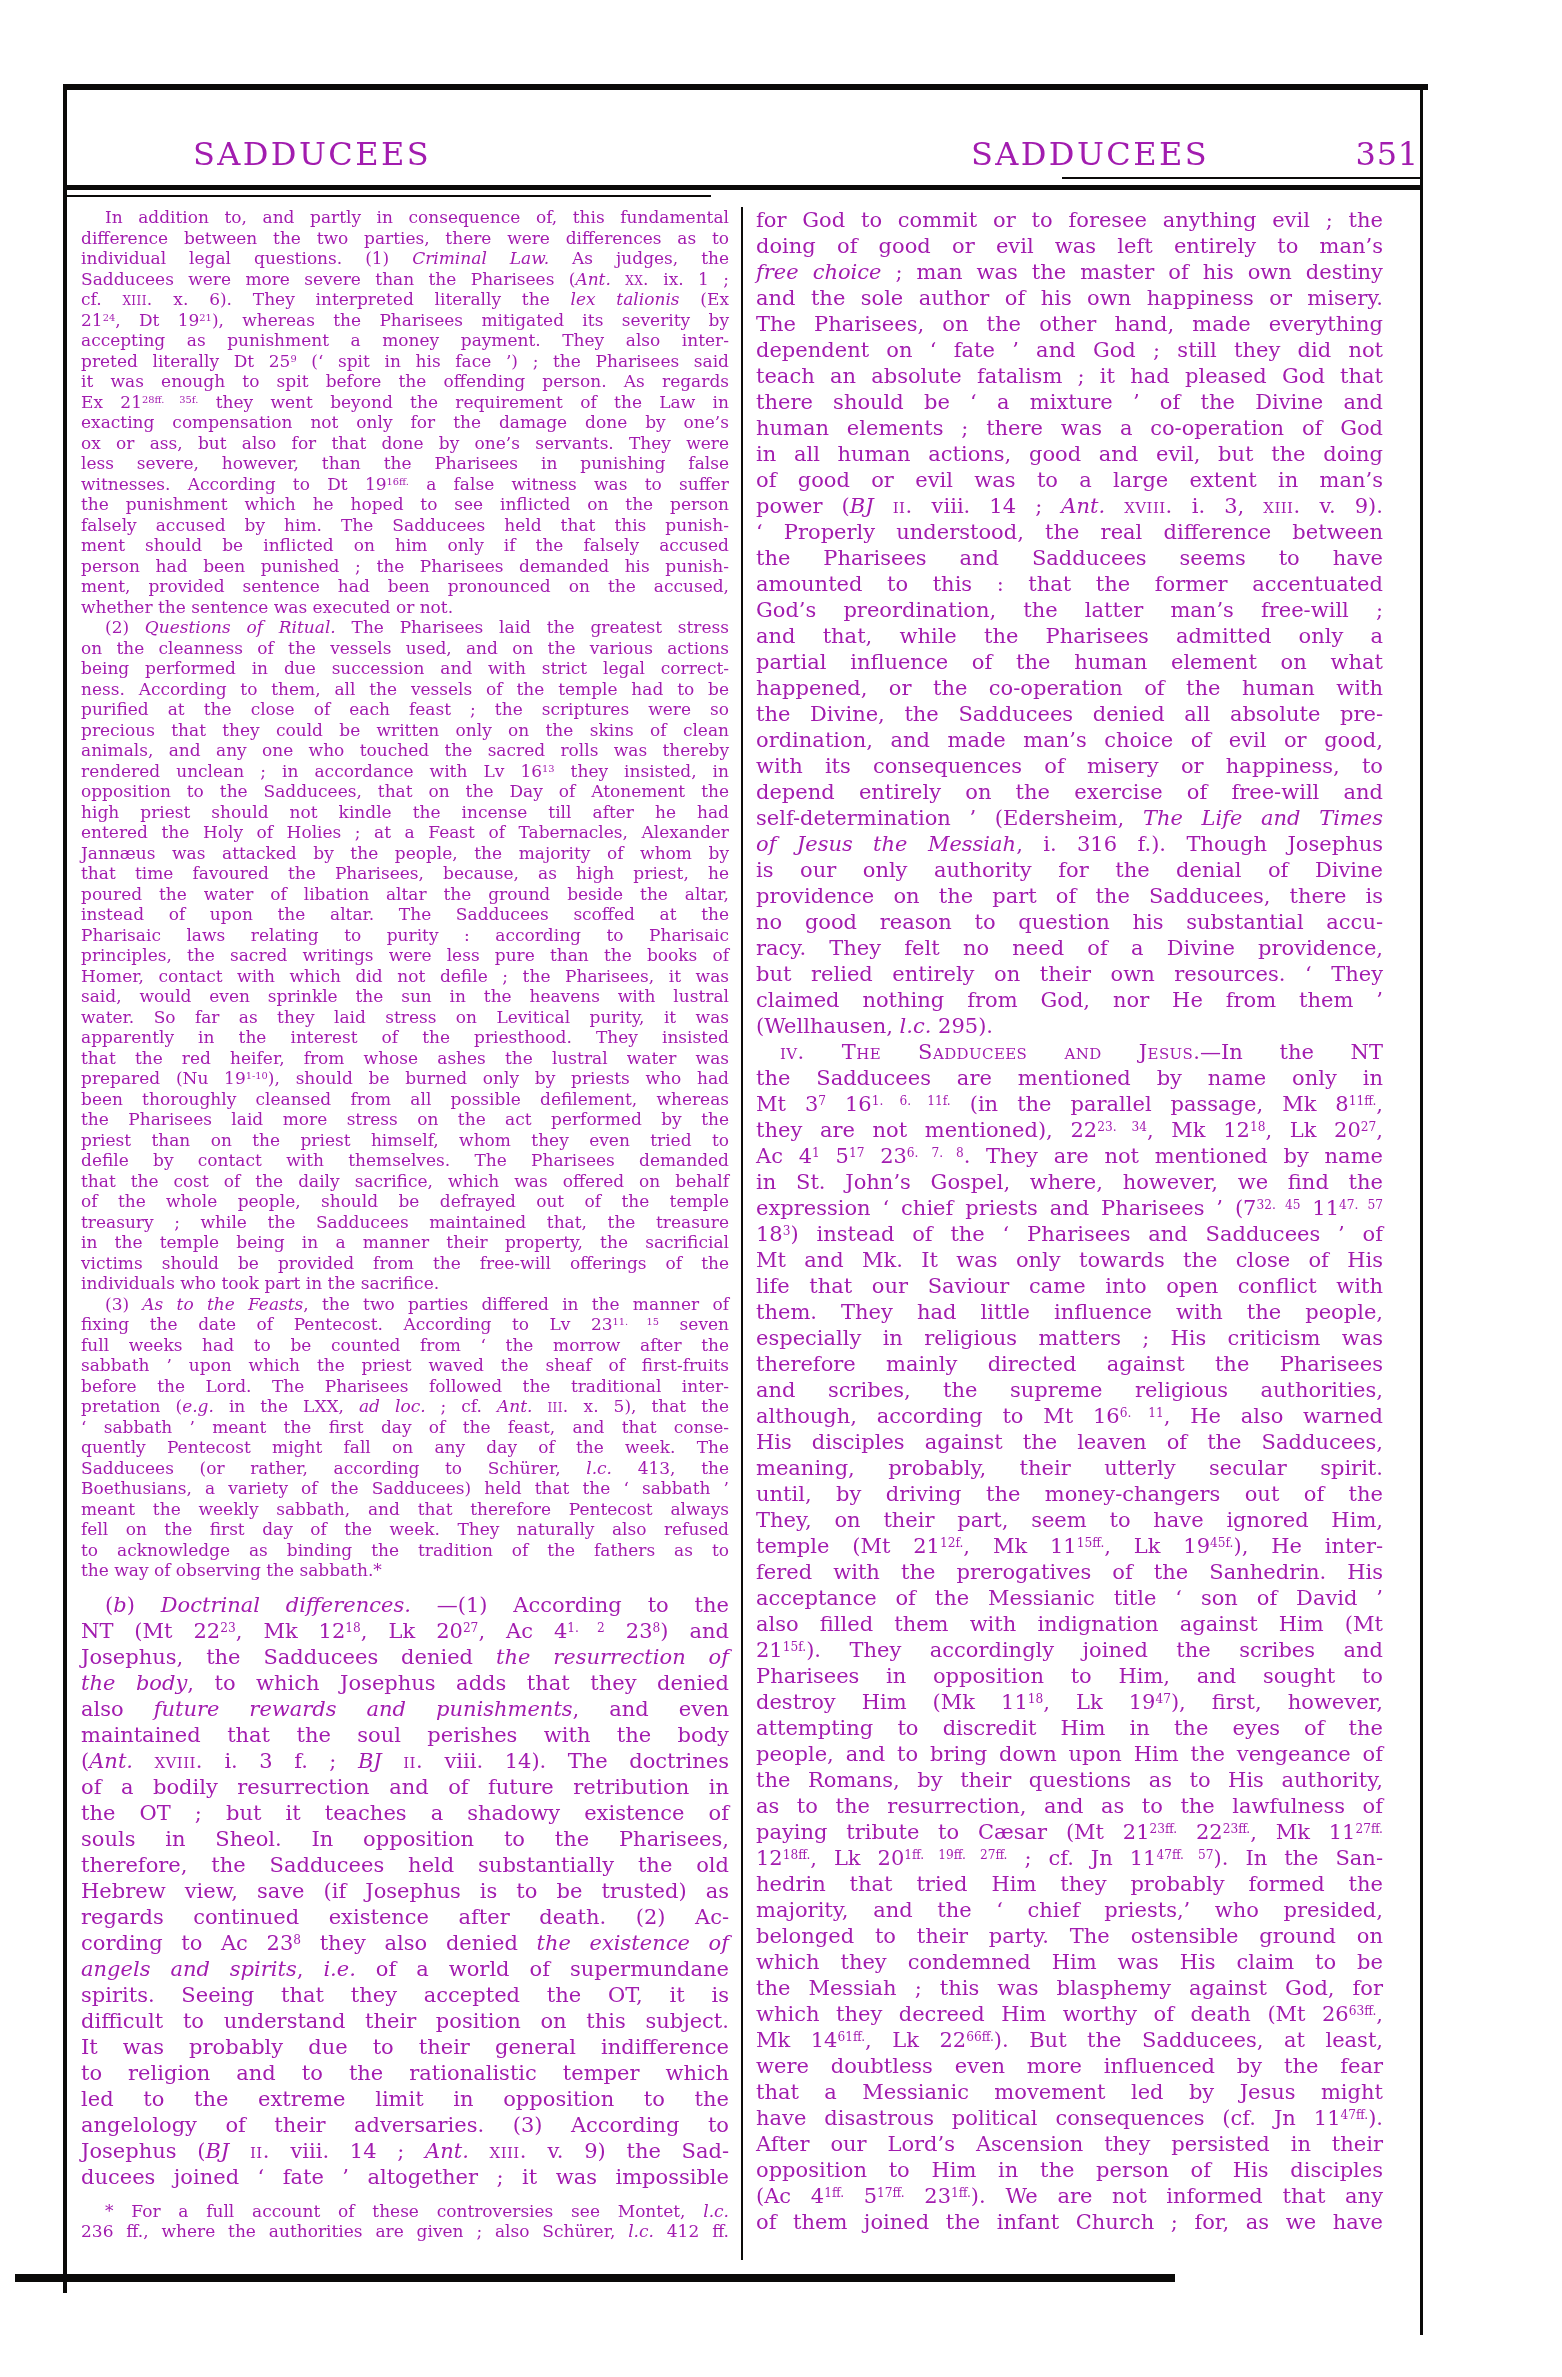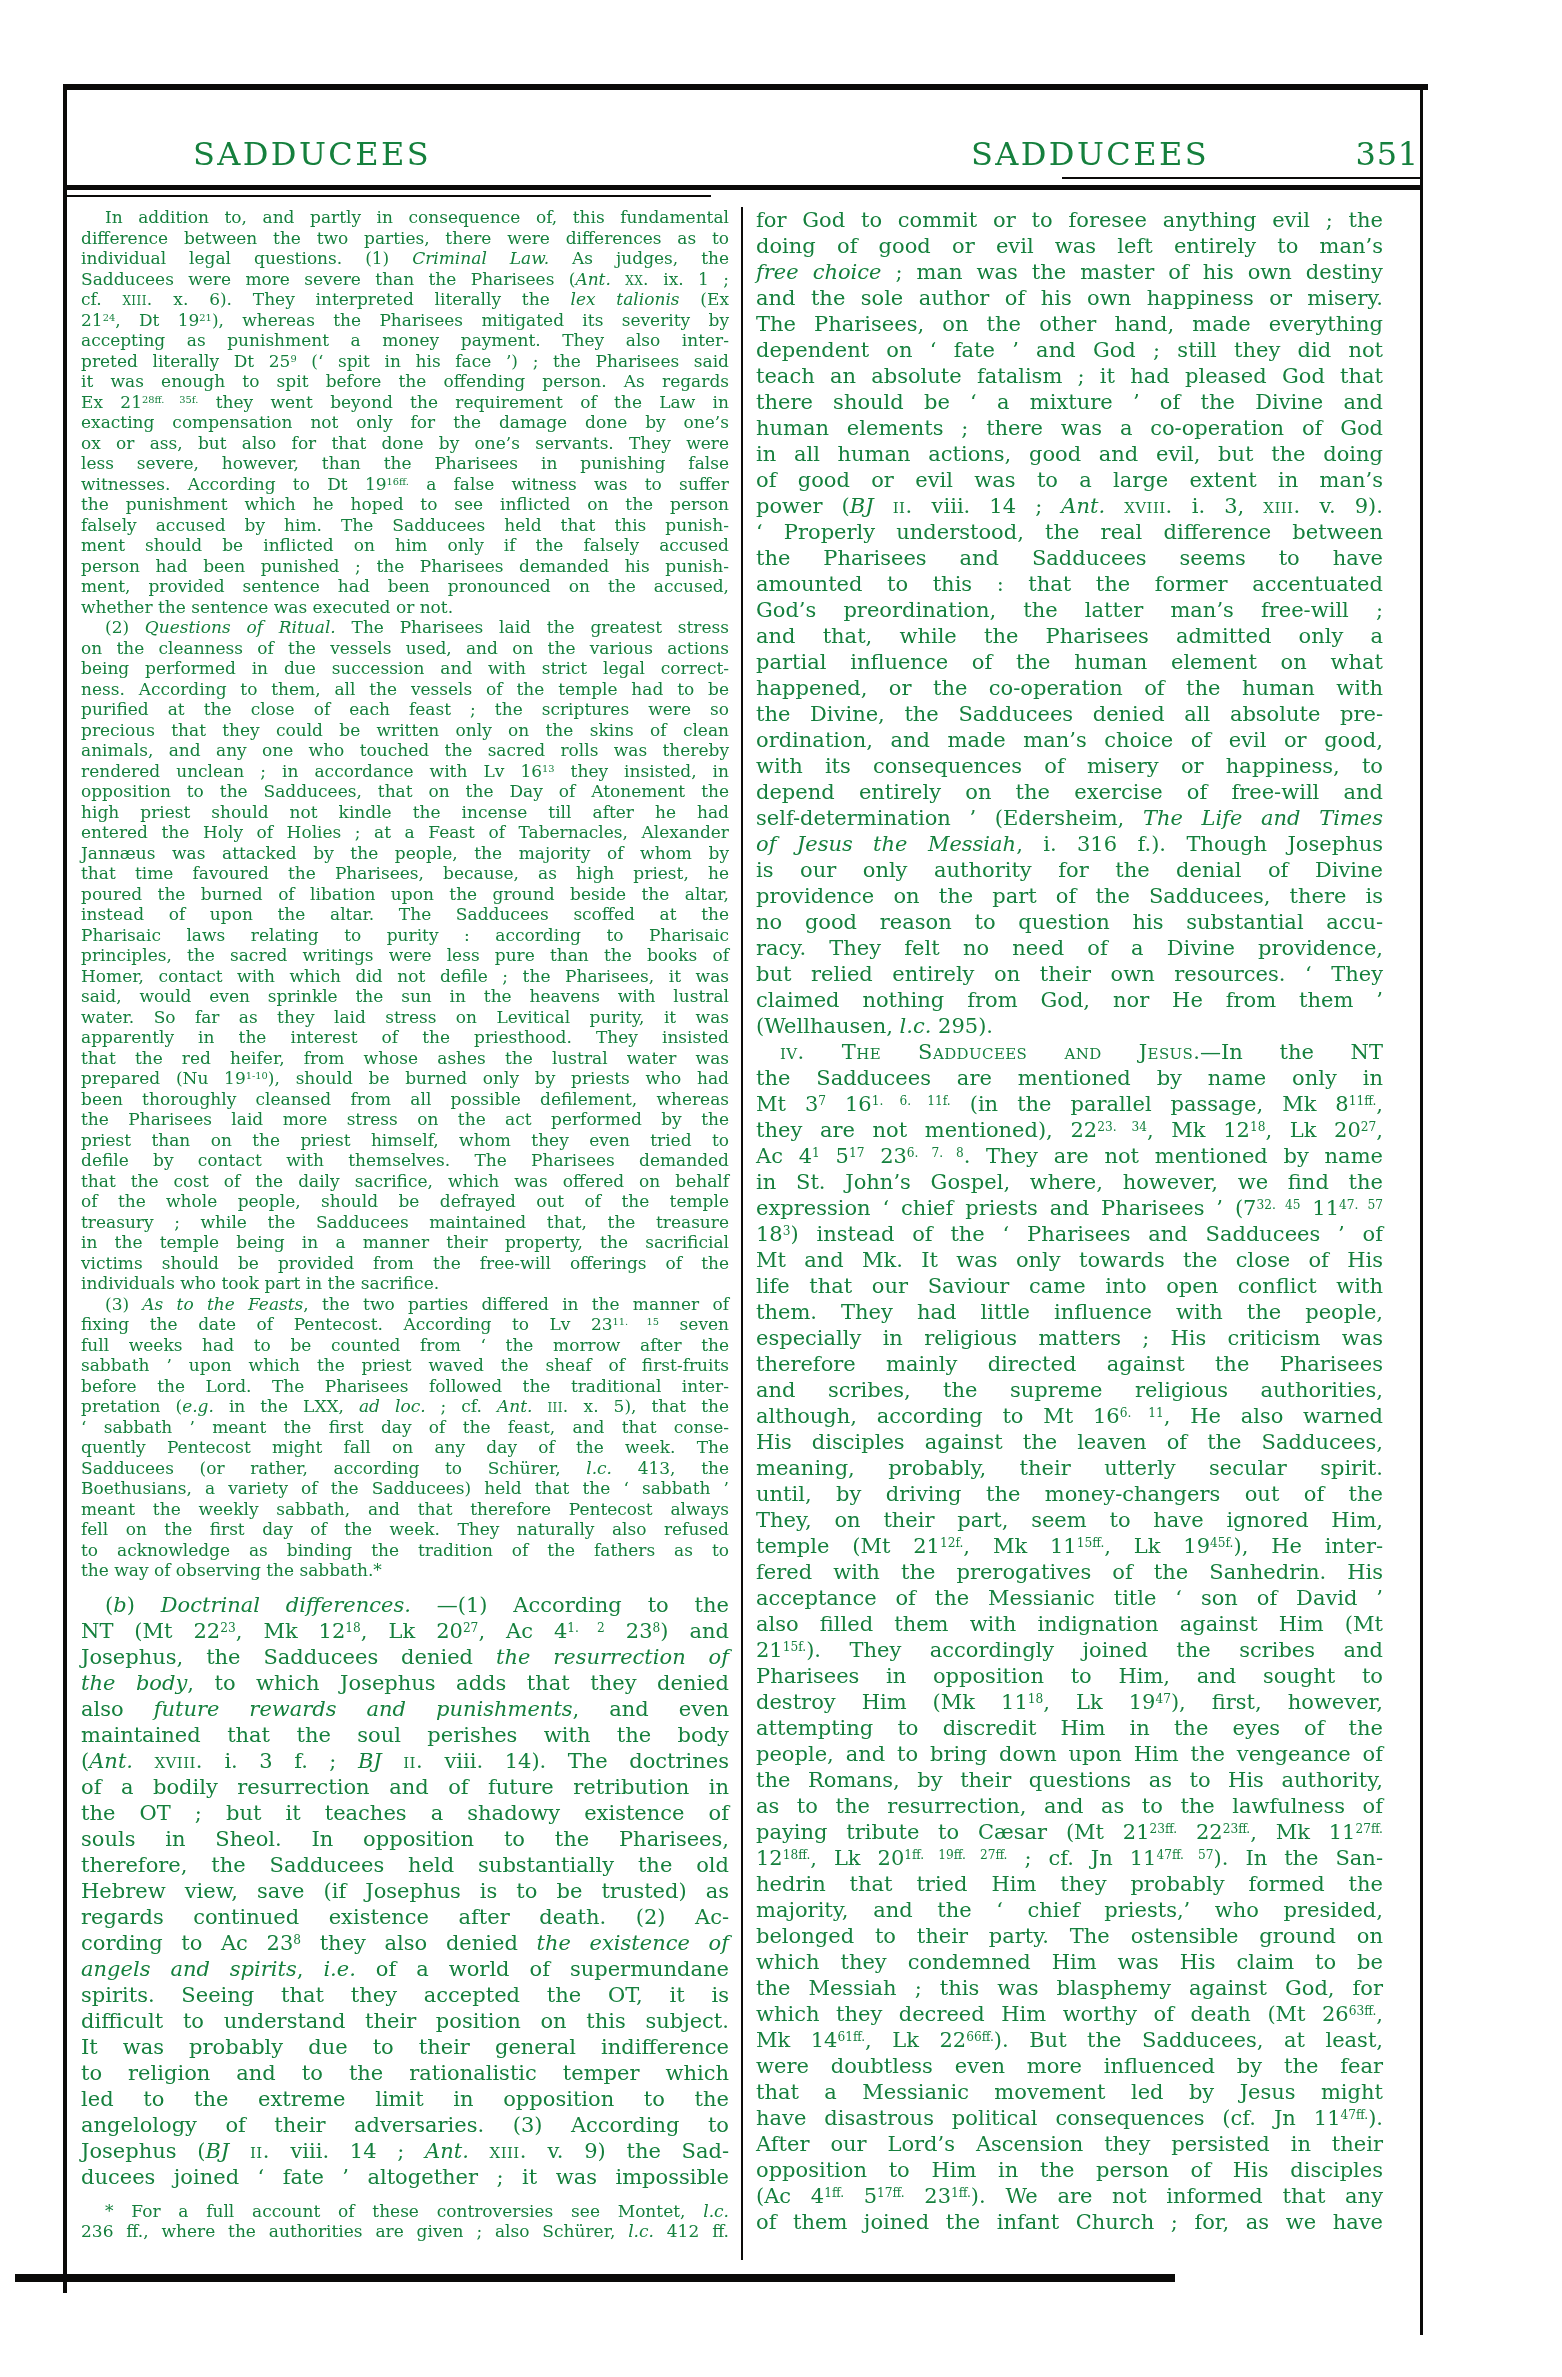--- a/index.html
+++ b/index.html
@@ -1,20 +1,20 @@
 <!DOCTYPE html>
 <html style="font-size:13px"><head>
 <meta charset="utf-8">
 <style>
   html,body{margin:0;padding:0;background:#e8e8e4;}
   .page{
     position:relative;
     width:1562px;height:2377px;
     background:#ffffff;
-    color:#15803d;
+    color:#a21caf;
     font-family:"DejaVu Serif","Liberation Serif",serif;
     overflow:hidden;
   }
   .rule{position:absolute;background:#0b0a09;}
   .top-rule{left:63px;top:84px;width:1365px;height:5.7px;}
   .left-border{left:63px;top:84px;width:4px;height:2209px;}
   .right-border{left:1420px;top:84px;width:3.2px;height:2251px;}
   .bottom-rule{left:14.6px;top:2274px;width:1160px;height:8px;}
   .header-rule-main{left:63px;top:185px;width:1360px;height:4.9px;}
   .header-rule-left2{left:63px;top:195px;width:648px;height:2.4px;}
@@ -95,21 +95,21 @@
         <div class="line jl">ness.  According to them, all the vessels of the temple had to be</div>
         <div class="line jl">purified at the close of each feast ; the scriptures were so</div>
         <div class="line jl">precious that they could be written only on the skins of clean</div>
         <div class="line jl">animals, and any one who touched the sacred rolls was thereby</div>
         <div class="line jl">rendered unclean ; in accordance with Lv 16<sup>13</sup> they insisted, in</div>
         <div class="line jl">opposition to the Sadducees, that on the Day of Atonement the</div>
         <div class="line jl">high priest should not kindle the incense till after he had</div>
         <div class="line jl">entered the Holy of Holies ; at a Feast of Tabernacles, Alexander</div>
         <div class="line jl">Jannæus was attacked by the people, the majority of whom by</div>
         <div class="line jl">that time favoured the Pharisees, because, as high priest, he</div>
-        <div class="line jl">poured the burned of libation upon the ground beside the altar,</div>
+        <div class="line jl">poured the water of libation altar the ground beside the altar,</div>
         <div class="line jl">instead of upon the altar.  The Sadducees scoffed at the</div>
         <div class="line jl">Pharisaic laws relating to purity :  according to Pharisaic</div>
         <div class="line jl">principles, the sacred writings were less pure than the books of</div>
         <div class="line jl">Homer, contact with which did not defile ; the Pharisees, it was</div>
         <div class="line jl">said, would even sprinkle the sun in the heavens with lustral</div>
         <div class="line jl">water.  So far as they laid stress on Levitical purity, it was</div>
         <div class="line jl">apparently in the interest of the priesthood.  They insisted</div>
         <div class="line jl">that the red heifer, from whose ashes the lustral water was</div>
         <div class="line jl">prepared (Nu 19<sup>1-10</sup>), should be burned only by priests who had</div>
         <div class="line jl">been thoroughly cleansed from all possible defilement, whereas</div>

